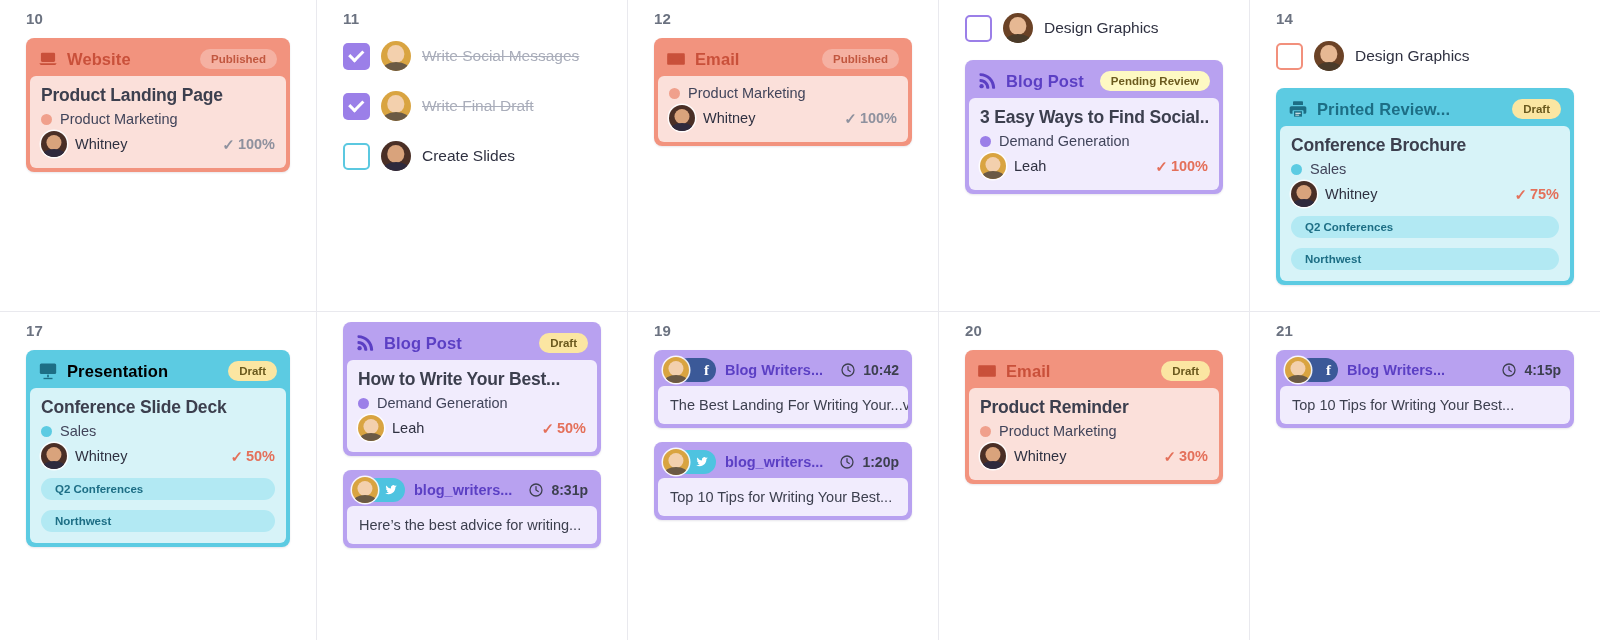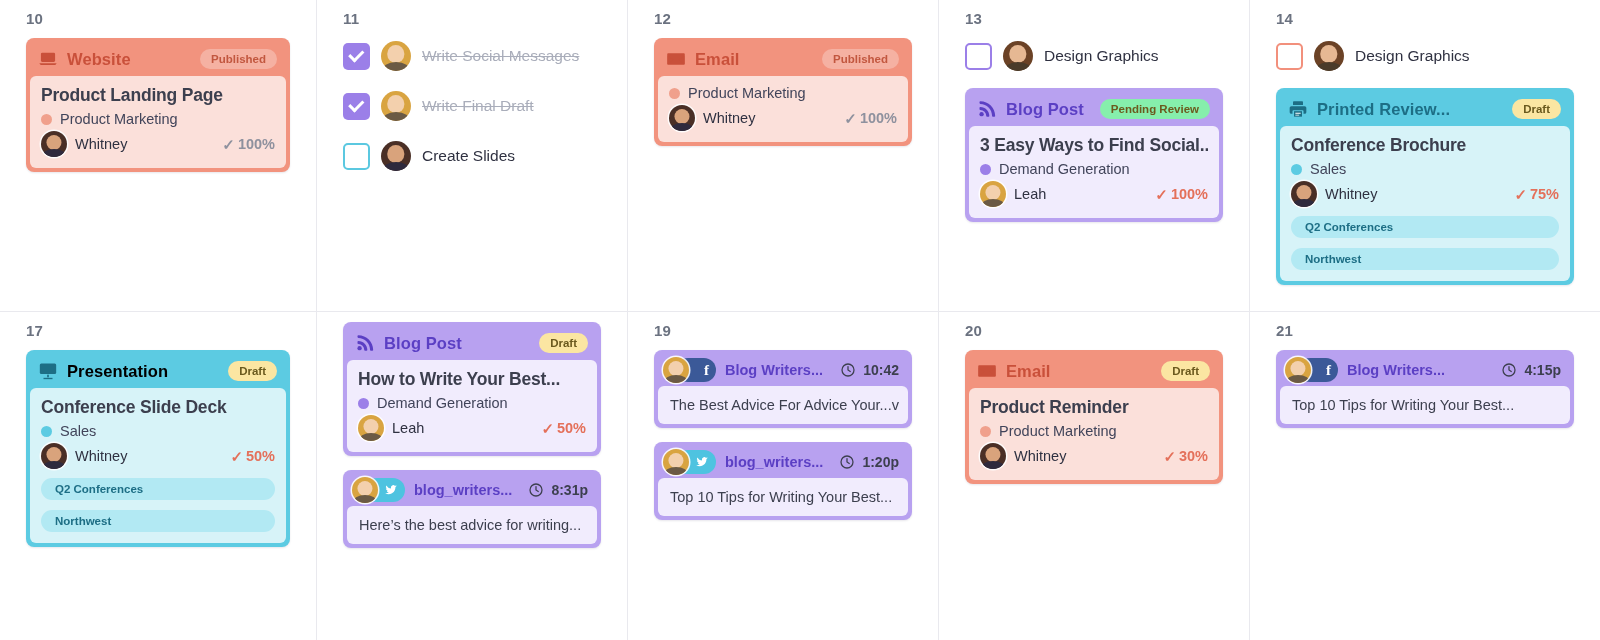--- a/index.html
+++ b/index.html
@@ -324,37 +324,36 @@
             <span>Whitney</span>
             <span class="pct" style="color:#8e919e">
               <span class="tick">✓</span>
               <span>100%</span>
             </span>
           </div>
         </div>
       </div>
     </div>
     <div class="cell">
-      <div class="daynum">13</div>
       <div class="task">
         <span class="chk open purple"></span>
         <span class="avatar curly "></span>
         <span class="task-label">Design Graphics</span>
       </div>
       <div class="card" style="background:#b8a1f0">
         <div class="card-head">
           <span class="card-ico">
             <svg viewBox="0 0 24 24" style="width:20px;height:20px;display:block" fill="#5b3fc4">
               <circle cx="5.5" cy="18.2" r="2.6"></circle>
               <path d="M3 10.6a1 1 0 0 1 1-1c6 0 10.8 4.8 10.8 10.8a1 1 0 0 1-1 1h-1.7a1 1 0 0 1-1-1 7.1 7.1 0 0 0-7.1-7.1 1 1 0 0 1-1-1z"></path>
               <path d="M3 3.6a1 1 0 0 1 1-1c9.8 0 17.8 8 17.8 17.8a1 1 0 0 1-1 1h-1.7a1 1 0 0 1-1-1C18.1 12.3 11.7 5.9 4 5.9a1 1 0 0 1-1-1z"></path>
             </svg>
           </span>
           <span class="card-type" style="color:#5b3fc4">Blog Post</span>
-          <span class="pill" style="background:#86efac;color:#6b5a1e;">Pending Review</span>
+          <span class="pill" style="background:#fef9c3;color:#6b5a1e;">Pending Review</span>
         </div>
         <div class="card-body" style="background:#f1ecfd">
           <div class="card-title">3 Easy Ways to Find Social...</div>
           <div class="meta">
             <span class="dot" style="background:#9b7fe8"></span>
             <span>Demand Generation</span>
           </div>
           <div class="owner">
             <span class="avatar blonde sm"></span>
             <span>Leah</span>
@@ -509,21 +508,21 @@
           <span class="social-time">
             <span>
               <svg viewBox="0 0 24 24" style="width:16px;height:16px;display:block" fill="none" stroke="#3c3f4e" stroke-width="1.9">
                 <circle cx="12" cy="12" r="9"></circle>
                 <path d="M12 6.8V12l3.4 2.2" stroke-linecap="round"></path>
               </svg>
             </span>
             <span>10:42</span>
           </span>
         </div>
-        <div class="social-body">The Best Advice For Advice Your...v</div>
+        <div class="social-body">The Best Landing For Writing Your...v</div>
       </div>
       <div class="social">
         <div class="social-head">
           <span class="chan">
             <span class="avatar blonde sm"></span>
             <span class="chan-badge tw">
               <svg viewBox="0 0 24 24" style="width:14px;height:14px;display:block" fill="#fff">
                 <path d="M22 5.6a8 8 0 0 1-2.3.6 4 4 0 0 0 1.8-2.2 8 8 0 0 1-2.6 1A4 4 0 0 0 12 8.6c0 .3 0 .6.1.9A11.4 11.4 0 0 1 3.8 4.3a4 4 0 0 0 1.2 5.3 4 4 0 0 1-1.8-.5 4 4 0 0 0 3.2 3.9 4 4 0 0 1-1.8.1 4 4 0 0 0 3.7 2.8A8 8 0 0 1 2 17.5a11.3 11.3 0 0 0 6.1 1.8c7.4 0 11.4-6.1 11.4-11.4v-.5A8 8 0 0 0 22 5.6z"></path>
               </svg>
             </span>

